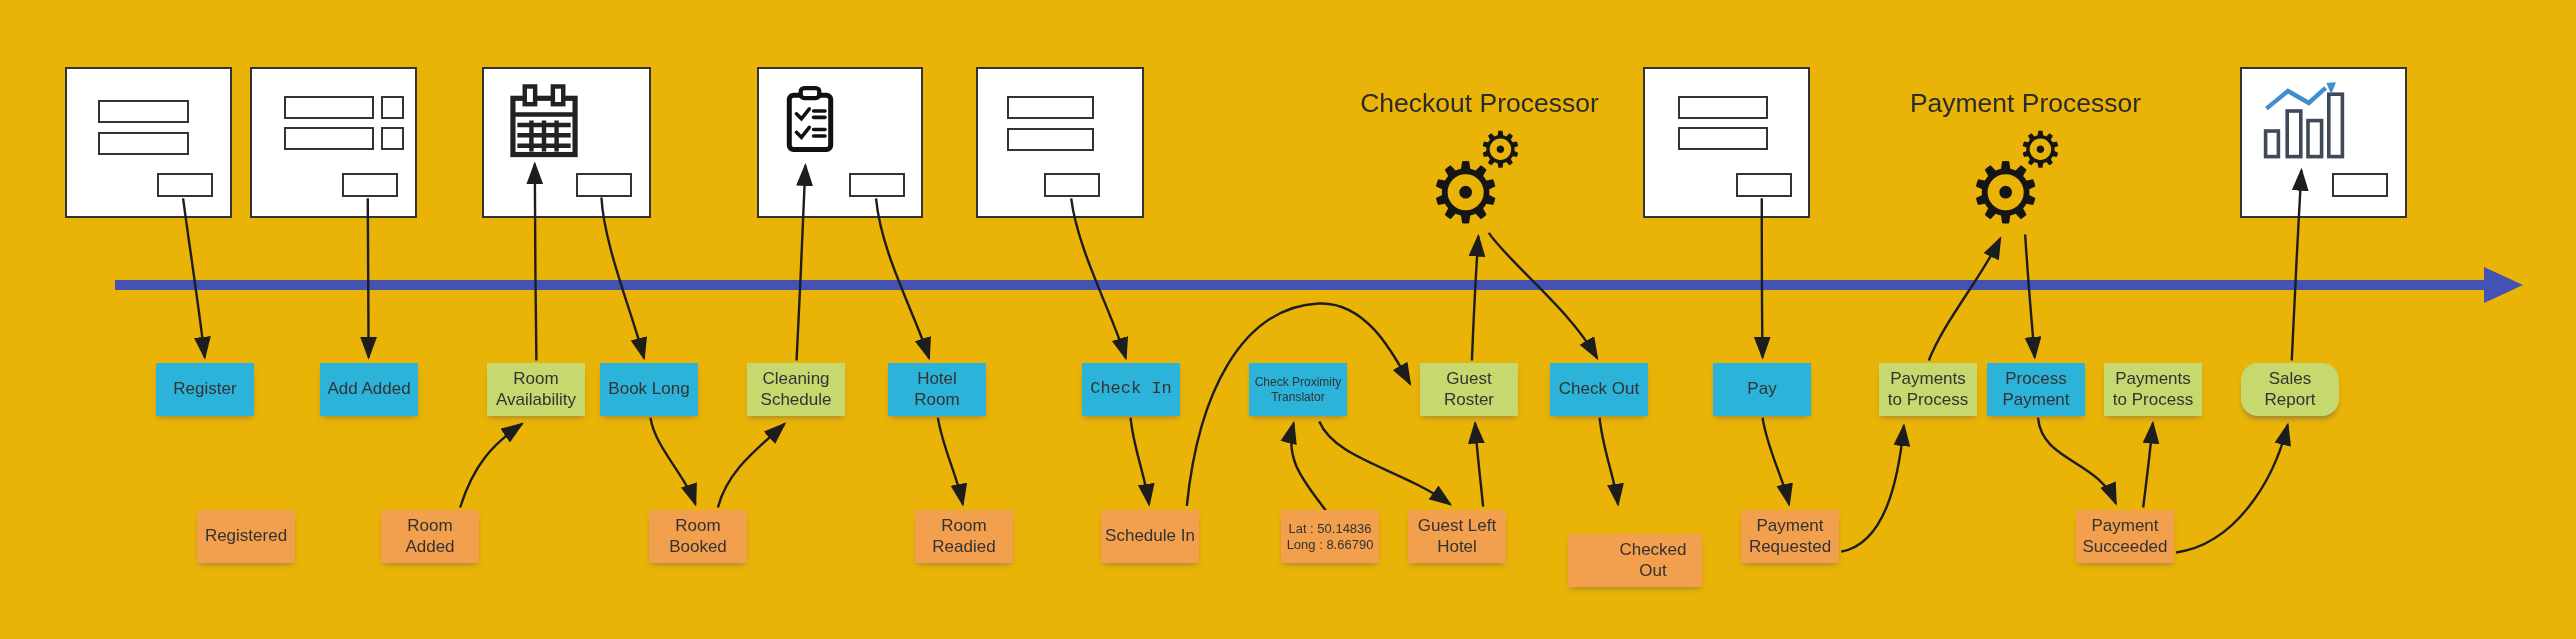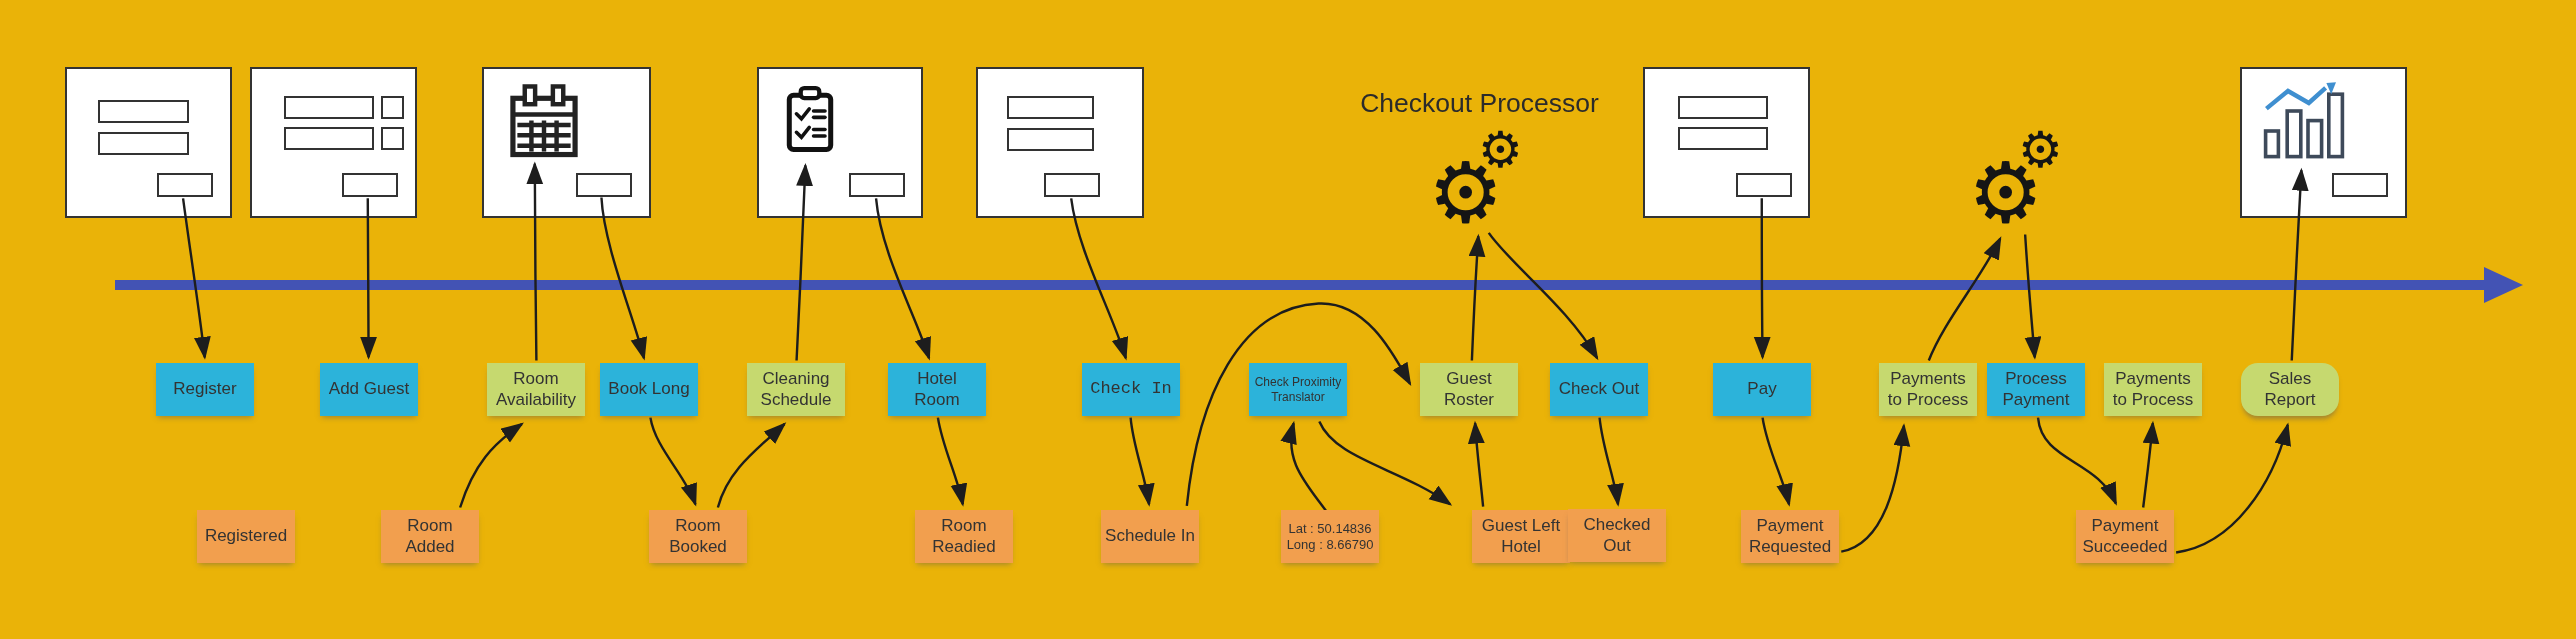--- a/index.html
+++ b/index.html
@@ -107,20 +107,21 @@
     </svg>
     <div class="btn" style="left:90px;top:104px;width:56px;height:24px;"></div>
   </div>
 
   <div class="proc-label" style="left:1351px;top:88px;width:257px;">Checkout Processor</div>
   <div class="gears" style="left:1428px;top:138px;">
     <span class="gear-big">⚙</span>
     <span class="gear-small">⚙</span>
   </div>
 
+  <div class="proc-label" style="left:1905px;top:88px;width:241px;">Payment Processor</div>
   <div class="gears" style="left:1968px;top:138px;">
     <span class="gear-big">⚙</span>
     <span class="gear-small">⚙</span>
   </div>
 
   <div class="timeline-bar"></div>
   <div class="timeline-head"></div>
 
   <svg class="overlay" width="2576" height="640" viewBox="0 0 3208 797">
     <defs>
@@ -154,21 +155,21 @@
       <path d="M 2402 449 C 2421 400, 2466 348, 2491 297"></path>
       <path d="M 2522 292 C 2525 340, 2530 400, 2534 445"></path>
       <path d="M 2538 520 C 2543 575, 2612 572, 2635 627"></path>
       <path d="M 2669 632 C 2673 600, 2678 560, 2681 527"></path>
       <path d="M 2710 688 C 2782 678, 2831 602, 2849 529"></path>
       <path d="M 2854 449 C 2857 380, 2862 285, 2866 212"></path>
     </g>
   </svg>
 
   <div class="note cmd" style="left:156px;top:363px;">Register</div>
-  <div class="note cmd" style="left:320px;top:363px;">Add Guest</div>
+  <div class="note cmd" style="left:320px;top:363px;">Add Added</div>
   <div class="note view" style="left:487px;top:363px;">Room
 Availability</div>
   <div class="note cmd" style="left:600px;top:363px;">Book Long</div>
   <div class="note view" style="left:747px;top:363px;">Cleaning
 Schedule</div>
   <div class="note cmd" style="left:888px;top:363px;">Hotel
 Room</div>
   <div class="note cmd" style="left:1082px;top:363px;font-family:Liberation Mono, monospace;">Check In</div>
   <div class="note cmd small" style="left:1249px;top:363px;">Check Proximity
 Translator</div>
@@ -188,23 +189,23 @@
   <div class="note event" style="left:197px;top:510px;">Registered</div>
   <div class="note event" style="left:381px;top:510px;">Room
 Added</div>
   <div class="note event" style="left:649px;top:510px;">Room
 Booked</div>
   <div class="note event" style="left:915px;top:510px;">Room
 Readied</div>
   <div class="note event" style="left:1101px;top:510px;">Schedule In</div>
   <div class="note event data" style="left:1281px;top:510px;">Lat : 50.14836
 Long : 8.66790</div>
-  <div class="note event" style="left:1472px;top:510px;text-align:center;">Guest Left
+  <div class="note event" style="left:1408px;top:510px;text-align:center;">Guest Left
 Hotel</div>
-  <div class="note event" style="left:1568px;top:509px;">Checked
+  <div class="note event" style="left:1568px;top:534px;padding-left:36px;">Checked
 Out</div>
   <div class="note event" style="left:1741px;top:510px;">Payment
 Requested</div>
   <div class="note event" style="left:2076px;top:510px;">Payment
 Succeeded</div>
 
 </div>
 
 
 </body></html>

